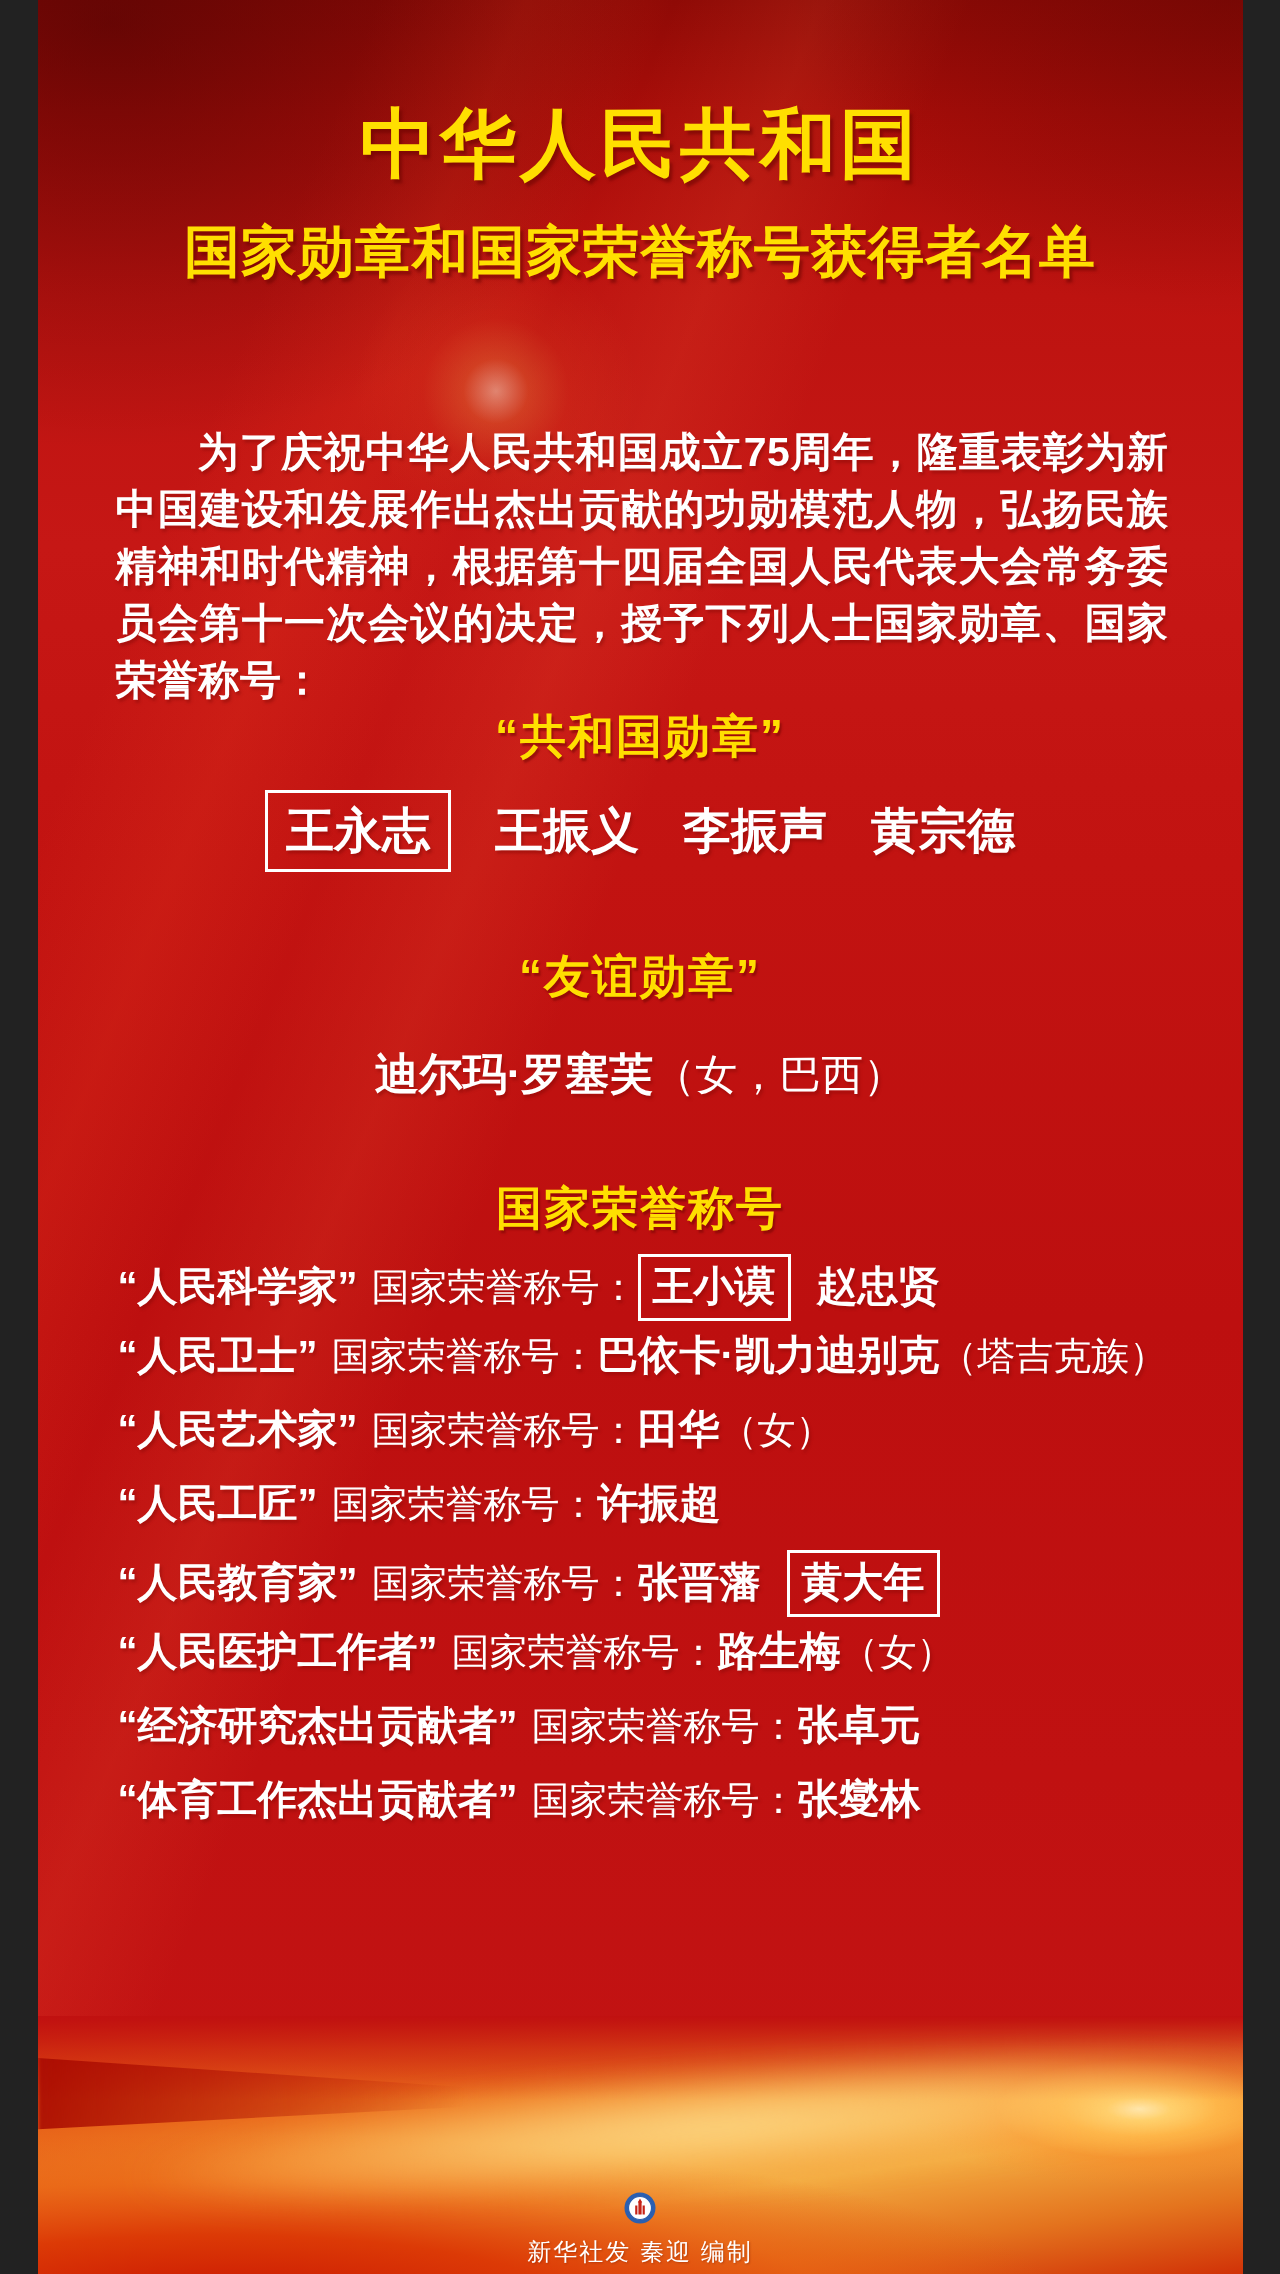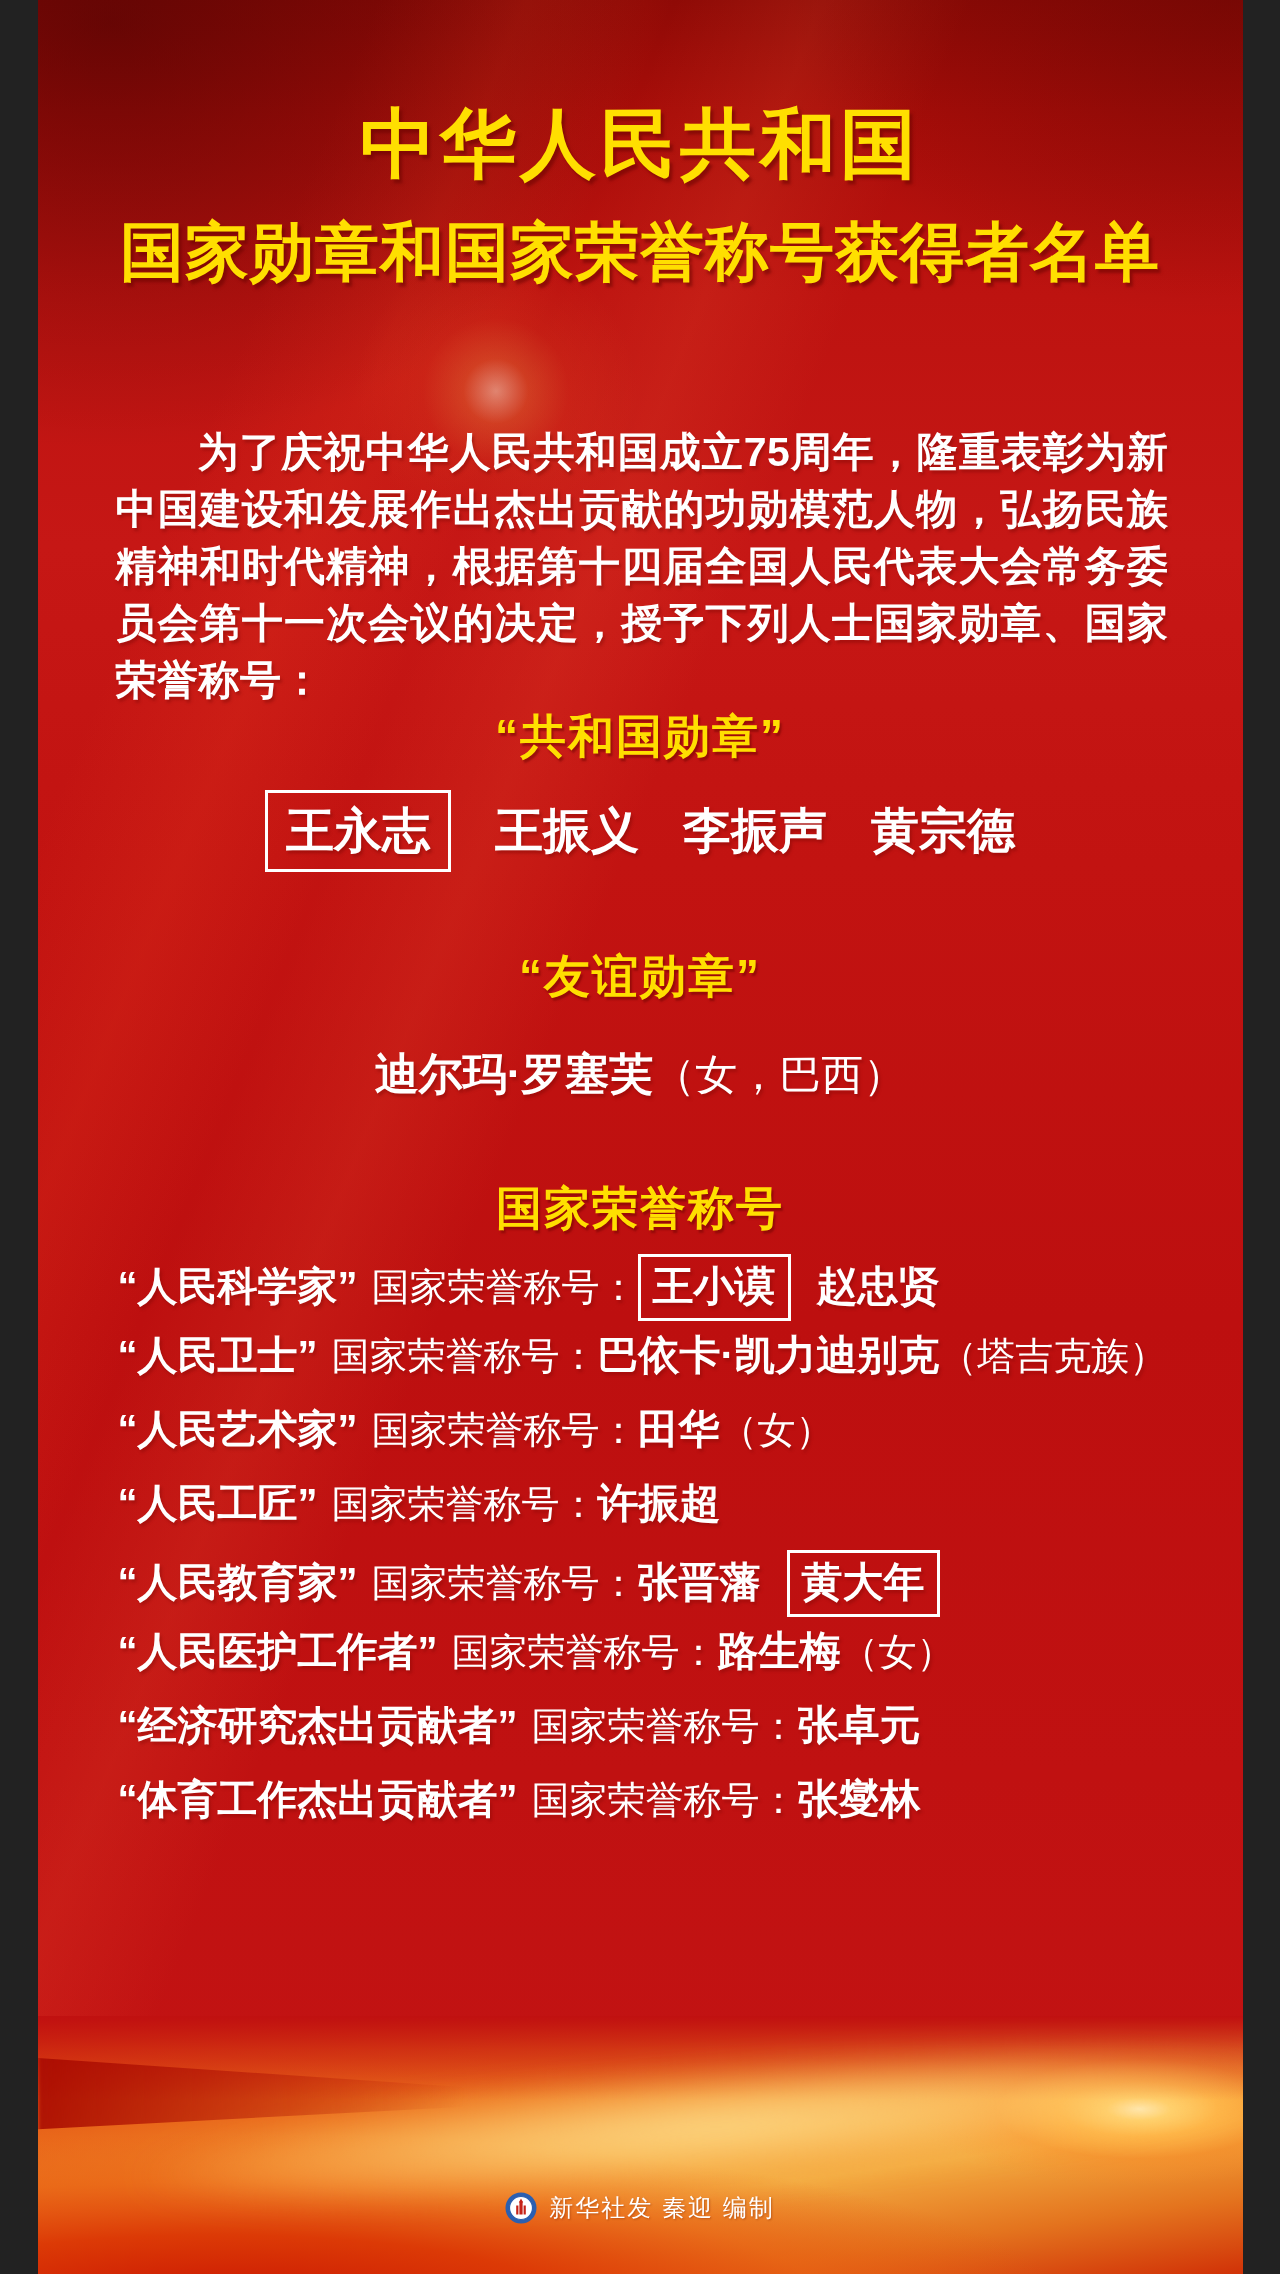--- a/index.html
+++ b/index.html
@@ -31,21 +31,21 @@
   .band-wedge{position:absolute;left:0;top:8%;width:46%;height:46%;
     background:linear-gradient(95deg, rgba(168,10,2,.9), rgba(168,10,2,0) 72%);
     clip-path:polygon(0 18%,100% 52%,0 78%);filter:blur(2px);}
   
   .abs{position:absolute;left:0;right:0;z-index:3;}
   .yellow{color:#ffdf00;}
   .white{color:#ffffff;}
   .center{text-align:center;}
   .title1{top:100px;font-size:76px;font-weight:bold;letter-spacing:4px;line-height:88px;
     text-shadow:3px 4px 3px rgba(105,4,0,.55);}
-  .title2{top:206px;font-size:64px;font-weight:bold;letter-spacing:1px;line-height:92px;
+  .title2{top:206px;font-size:56px;font-weight:bold;letter-spacing:1px;line-height:92px;
     text-shadow:3px 4px 3px rgba(105,4,0,.55);}
   .intro{top:424px;left:78px;right:74px;font-size:41px;font-weight:bold;line-height:57px;
     text-align:justify;text-indent:2em;letter-spacing:.5px;
     text-shadow:2px 3px 3px rgba(110,6,0,.35);}
   .sec-head{font-size:46px;font-weight:bold;line-height:56px;letter-spacing:2px;
     text-shadow:2px 3px 2px rgba(110,4,0,.5);}
   .h-rep{top:708px;}
   .h-fri{top:948px;}
   .h-hon{top:1180px;}
   .names-rep{top:790px;display:flex;justify-content:center;align-items:center;gap:44px;
@@ -61,21 +61,21 @@
   .hrow .q{font-size:40px;font-weight:bold;margin-right:14px;}
   .hrow .lbl{font-size:38px;font-weight:normal;}
   .hrow .nm{font-size:41px;font-weight:bold;}
   .hrow .nm + .nm{margin-left:26px;}
   .hrow .nbox{border:3px solid #fff;padding:2px 12px 4px;}
   .hrow .nbox.after{margin-left:26px;}
   .hrow .note{font-size:38px;font-weight:normal;}
   .footer-p{top:1908px;left:158px;width:956px;font-size:41px;font-weight:bold;line-height:56px;
     color:#ffdf00;text-indent:2em;text-align:left;letter-spacing:.5px;z-index:5;
     text-shadow:2px 3px 2px rgba(120,20,0,.45);}
-  .credit{top:2192px;display:flex;justify-content:center;align-items:center;gap:12px;z-index:6;}
+  .credit{top:2192px;display:flex;justify-content:center;align-items:center;gap:12px;z-index:6;flex-direction:column;}
   .credit-text{color:#ffffff;font-size:24px;letter-spacing:2px;text-shadow:1px 1px 2px rgba(120,30,0,.4);}
   .logo{width:32px;height:32px;flex:0 0 32px;}
 </style>
 </head>
 <body>
 
 <div class="poster">
 
   <div class="band">
     <div class="band-sweep"></div>

